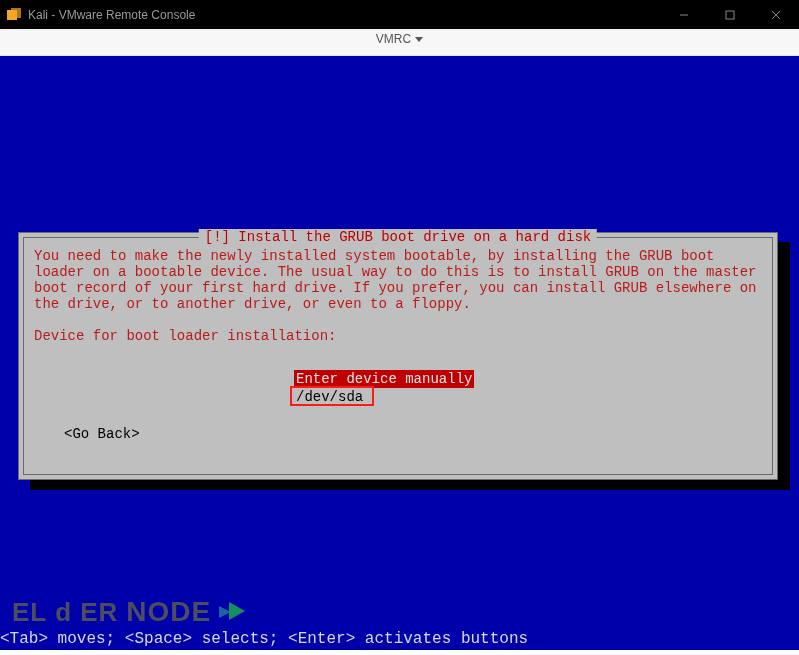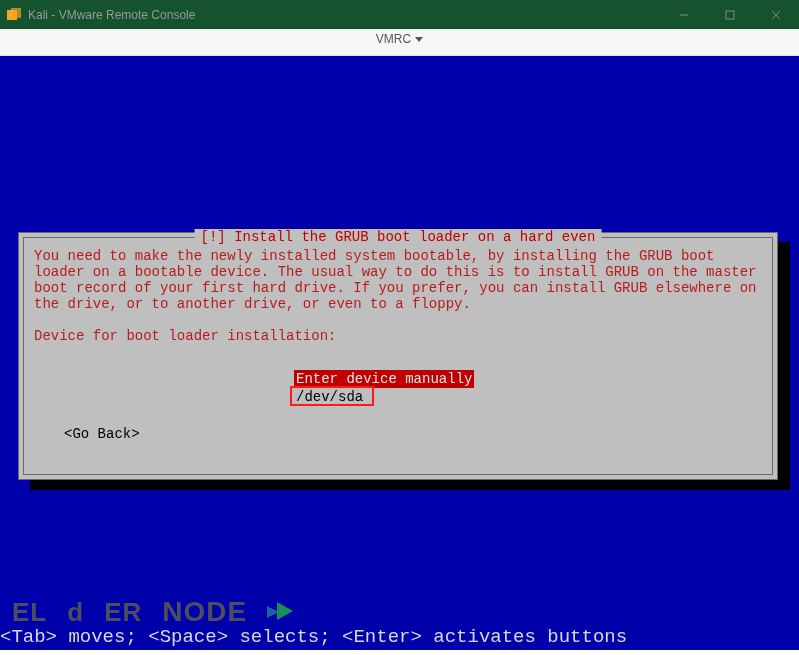--- a/index.html
+++ b/index.html
@@ -8,21 +8,21 @@
     font-size: 12px;
     background: #fff;
     width: 799px;
     height: 655px;
     overflow: hidden;
     position: relative;
   }
   
   .titlebar {
     height: 30px;
-    background: #14532d;
+    background: #000000;
     display: flex;
     align-items: center;
     padding-left: 6px;
     color: #999;
     font-size: 12px;
     border-bottom: 1px solid #eee;
   }
   .titlebar .app-icon { width: 16px; height: 16px; margin-right: 6px; }
   .titlebar .spacer { flex: 1; }
   .titlebar .winbtn { width: 46px; height: 30px; display:flex; align-items:center; justify-content:center; color:#888; }
@@ -109,30 +109,30 @@
   }
   .go-back {
     position:absolute; left:40px; top:188px;
     font-family:Liberation Mono, monospace;
     color:#000000;
   }
   
   .help-line {
     position:absolute; left:0; bottom:2px;
     font-family:"Courier New", monospace;
-    color:#d8d8d8; font-size:19px;
+    color:#d8d8d8; font-size:16px;
     white-space: pre;
   }
   
   .watermark {
     position:absolute; left:12px; bottom:22px;
     font-family: Arial, sans-serif;
     font-size:26px; font-weight:600; letter-spacing:1px;
     color:#565656; opacity:0.9;
-    display:flex; align-items:center; gap:20px;
+    display:flex; align-items:center; gap:8px;
   }
   .watermark .e-lower{ text-transform:lowercase; }
   .watermark .rest{ font-size:28px; }
   .watermark-icon { width:30px; height:24px; position:relative; }
   .watermark-icon .t1{ position:absolute; left:0; top:6px; width:0;height:0;border-top:6px solid transparent;border-bottom:6px solid transparent;border-left:12px solid #1d6fa5;}
   .watermark-icon .t2{ position:absolute; left:10px; top:2px; width:0;height:0;border-top:9px solid transparent;border-bottom:9px solid transparent;border-left:16px solid #17a056;}
   
   .ricon svg{ width:14px; height:14px;}
 </style>
 </head>
@@ -219,21 +219,21 @@
       </svg>
   </div>
 </div>
 
 <div class="vm-screen">
 
   <div class="dialog-shadow"></div>
 
   <div class="dialog">
     <div class="dialog-inner">
-      <div class="dialog-title">[!] Install the GRUB boot loader on a hard even</div>
+      <div class="dialog-title">[!] Install the GRUB boot drive on a hard disk</div>
 
       <div class="dialog-body"><span>You need to make the newly installed system bootable, by installing the GRUB boot loader on a bootable device. The usual way to do this is to install GRUB on the master boot record of your first hard drive. If you prefer, you can install GRUB elsewhere on the drive, or to another drive, or even to a floppy.</span>
 
 <span>Device for boot loader installation:</span></div>
 
       <div class="options">
         <span class="opt selected">Enter device manually</span>
         <span class="opt" style="padding-right:12px;">/dev/sda</span>
       </div>
 

